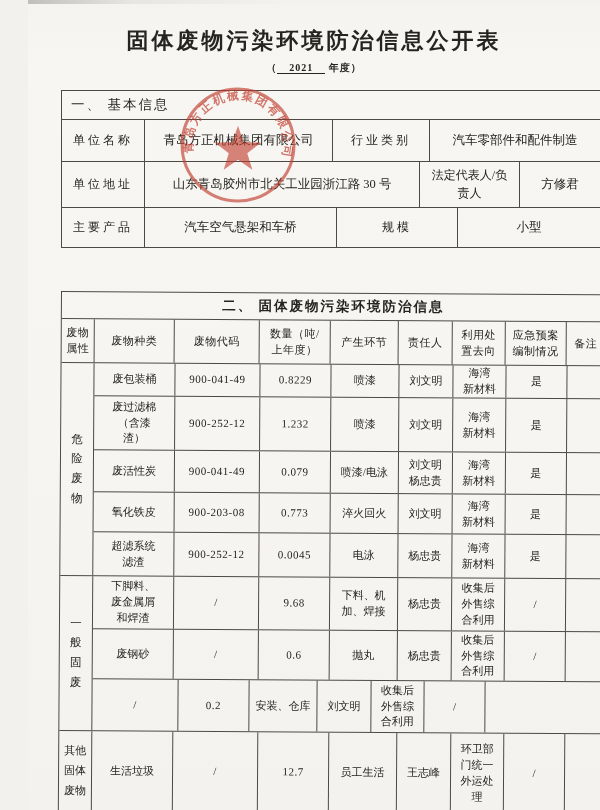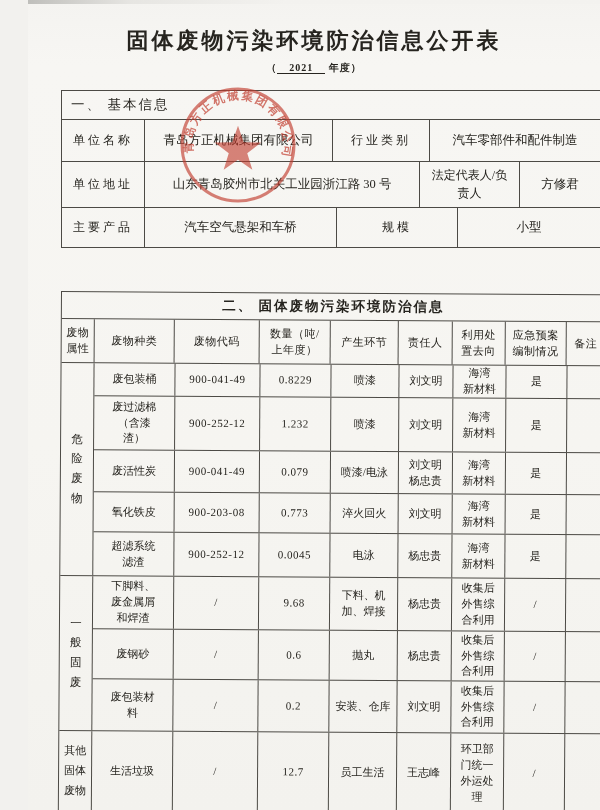--- a/index.html
+++ b/index.html
@@ -240,22 +240,20 @@
           <div class="tcell c-qty num">0.6</div>
           <div class="tcell c-stage">抛丸</div>
           <div class="tcell c-person">杨忠贵</div>
           <div class="tcell c-disp">收集后
 外售综
 合利用</div>
           <div class="tcell c-plan">/</div>
           <div class="tcell c-note"></div>
         </div>
         <div class="grow" style="height:52px">
-          <div class="tcell c-type">废包装材
-料</div>
           <div class="tcell c-code num">/</div>
           <div class="tcell c-qty num">0.2</div>
           <div class="tcell c-stage">安装、仓库</div>
           <div class="tcell c-person">刘文明</div>
           <div class="tcell c-disp">收集后
 外售综
 合利用</div>
           <div class="tcell c-plan">/</div>
           <div class="tcell c-note"></div>
         </div>

